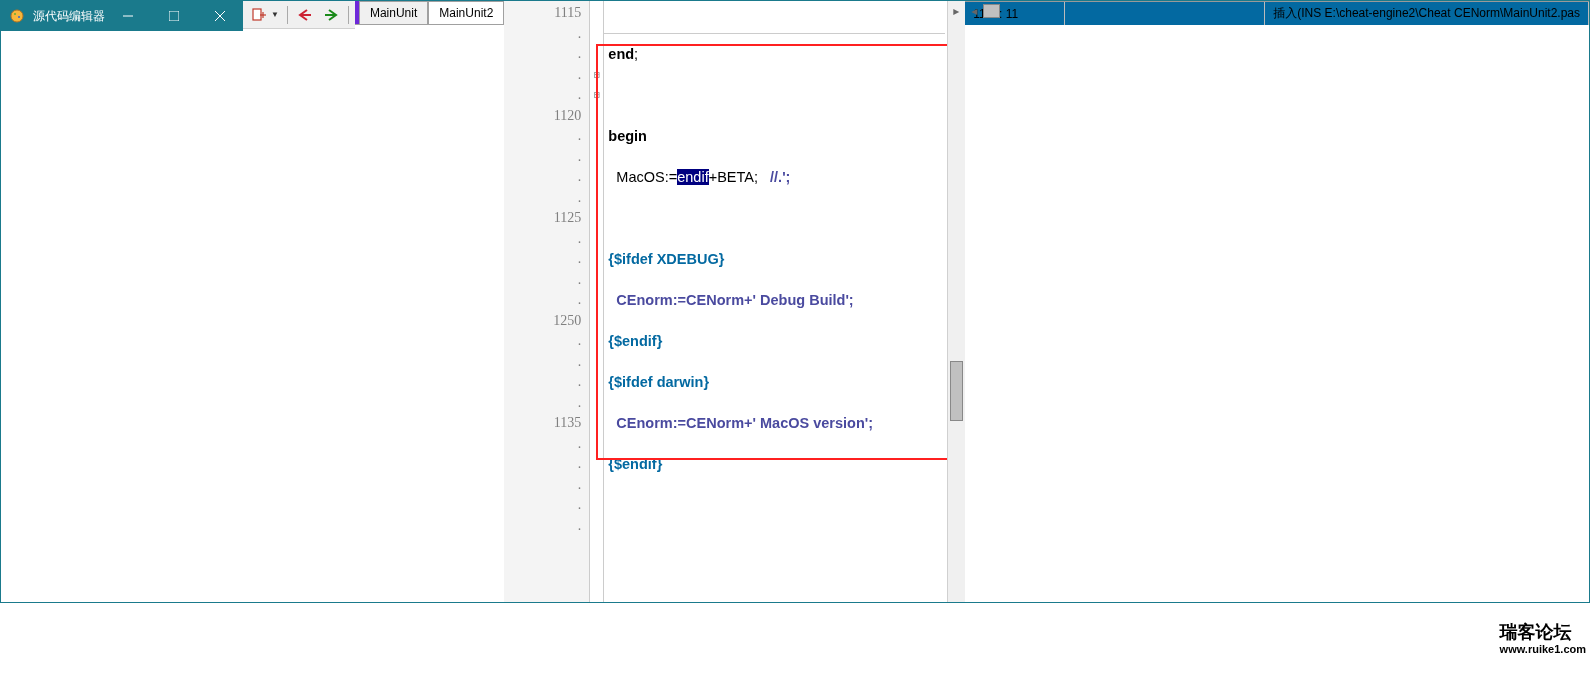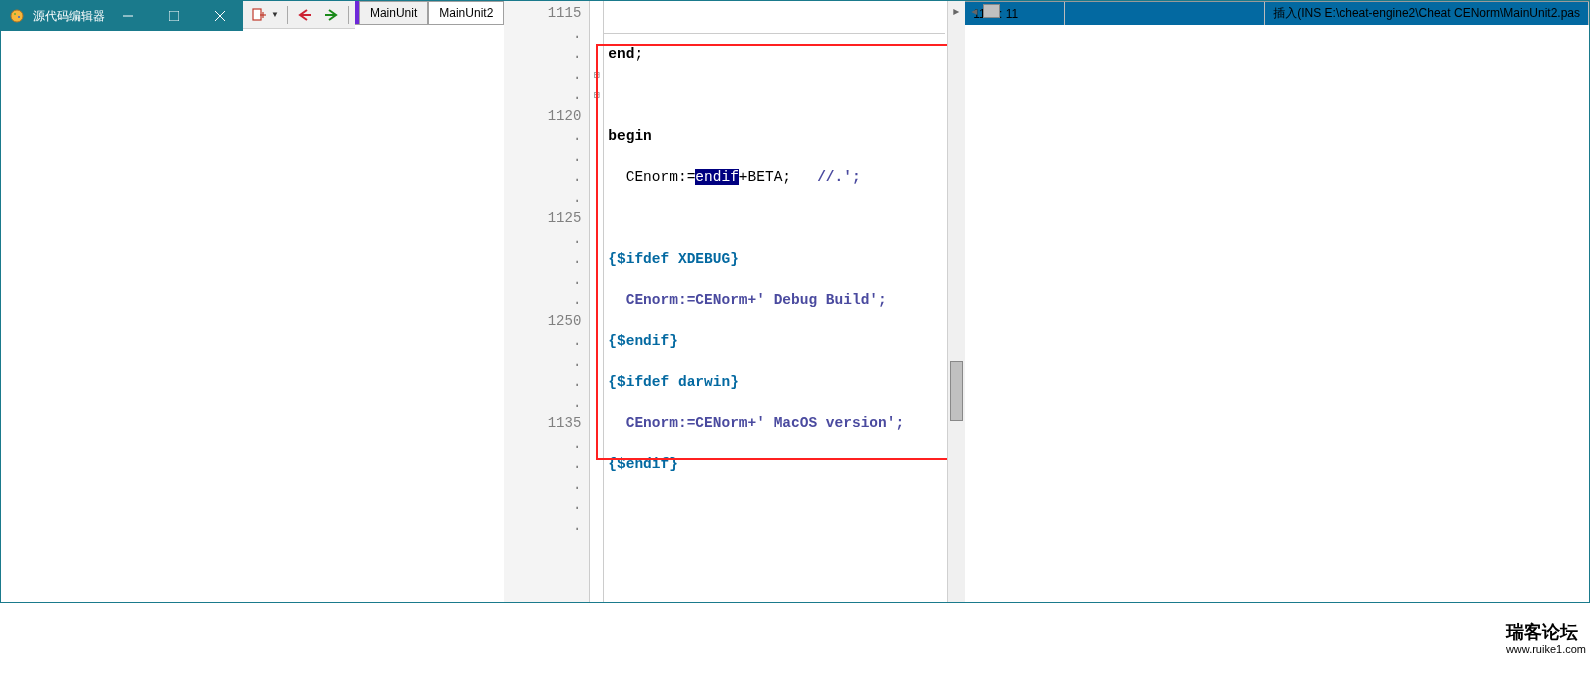--- a/index.html
+++ b/index.html
@@ -10,40 +10,40 @@
 .titlebar-icon svg{width:16px;height:16px}
 .titlebar-text{flex:1;font-size:12px}
 .winbtns{display:flex;height:100%}
 .winbtn{width:46px;height:100%;display:flex;align-items:center;justify-content:center;color:#fff}
 .toolbar{height:28px;background:#f0f0f0;border-bottom:1px solid #d0d0d0;display:flex;align-items:center;padding:0 6px;gap:8px}
 .tbtn{width:18px;height:18px;display:flex;align-items:center;justify-content:center}
 .tabs{height:24px;background:#6d28d9;display:flex;align-items:flex-start;padding-left:4px;border-bottom:1px solid #a0a0a0}
 .tab{padding:4px 10px;background:#f0f0f0;border:1px solid #a0a0a0;border-bottom:none;font-size:12px;margin-bottom:-1px}
 .tab.active{background:#fff}
 .editor-area{flex:1;display:flex;background:#fff;overflow:hidden;position:relative}
-.gutter{width:86px;background:#f4f4f4;border-right:1px solid #ccc;font-family:Liberation Mono, monospace;font-size:14px;color:#808080;text-align:right;padding-right:8px;line-height:20.5px;padding-top:2px}
+.gutter{width:86px;background:#f4f4f4;border-right:1px solid #ccc;font-family:Liberation Serif, serif;font-size:14px;color:#808080;text-align:right;padding-right:8px;line-height:20.5px;padding-top:2px}
 .foldcol{width:14px;border-right:1px solid #ccc;font-family:Consolas,monospace;font-size:10px;color:#808080;padding-top:2px;line-height:20.5px;text-align:center}
 .fold{display:block;height:20.5px;line-height:20.5px;color:#888}
-.code{flex:1;font-family:Liberation Mono, monospace;font-size:14.5px;line-height:20.5px;padding:2px 4px;white-space:pre;position:relative}
+.code{flex:1;font-family:Liberation Sans, sans-serif;font-size:14.5px;line-height:20.5px;padding:2px 4px;white-space:pre;position:relative}
 .redbox{position:absolute;border:2px solid #ff2020;pointer-events:none}
 .kw{font-weight:bold;color:#000}
 .dir{font-weight:bold;color:#0369a1}
 .cmt{color:#4a4a9f;font-weight:bold}
 .sel{background:#000080;color:#fff}
 .hscroll{height:18px;background:#f0f0f0;border-top:1px solid #d0d0d0;position:relative}
 .hscroll-thumb{position:absolute;left:18px;top:2px;width:17px;height:14px;background:#c0c0c0;border:1px solid #888}
 .hscroll-arrow{position:absolute;top:0;width:18px;height:18px;display:flex;align-items:center;justify-content:center;color:#666}
 .vscroll{position:absolute;right:0;top:0;width:18px;height:100%;background:#f0f0f0;border-left:1px solid #d0d0d0}
 .vscroll-thumb{position:absolute;left:2px;right:2px;background:#c0c0c0;border:1px solid #888;height:60px;top:360px}
 .statusbar{height:24px;background:#0369a1;border-top:1px solid #999;display:flex;align-items:flex-start;font-size:12px}
 .status-seg{padding:0 8px;border-right:1px solid #bbb;height:100%;display:flex;align-items:center}
 .status-seg.pos{width:100px}
 .status-seg.mod{width:200px}
 .watermark{position:absolute;right:4px;bottom:20px;color:#000;font-weight:bold;font-size:18px;font-family:"SimHei","Microsoft YaHei",sans-serif;text-shadow:1px 1px #fff;pointer-events:none;line-height:1.1}
-.watermark .url{font-size:11px;font-weight:normal}
+.watermark .url{font-size:11px;font-weight:bold}
 .divider{width:1px;height:18px;background:#aaa}
 .dropdown-arrow{font-size:8px;color:#333;margin-left:-4px}
 .codeline{display:block;height:20.5px}
 .ctx-sep{position:absolute;top:32px;left:0;right:20px;border-top:1px solid #ccc;pointer-events:none}
 </style>
 </head>
 <body>
 
 <div class="window">
   <div class="titlebar">
@@ -140,21 +140,21 @@
       <span class="fold"></span>
       <span class="fold">⊟</span>
       <span class="fold">⊟</span>
       <span class="fold">│</span>
     </div>
     <div class="code">
 <div class="ctx-sep"></div>
 <span class="codeline"><span class="kw">end</span>;</span>
 <span class="codeline"></span>
 <span class="codeline"><span class="kw">begin</span></span>
-<span class="codeline"><span>  CEnorm:=</span><span class="sel">endif</span><span>+BETA;   </span><span class="cmt">//.';</span></span>
+<span class="codeline"><span>  MacOS:=</span><span class="sel">endif</span><span>+BETA;   </span><span class="cmt">//.';</span></span>
 <span class="codeline"></span>
 <span class="codeline"><span class="dir">{$ifdef XDEBUG}</span></span>
 <span class="codeline"><span class="cmt">  CEnorm:=CENorm+</span><span class="cmt">' Debug Build'</span><span class="cmt">;</span></span>
 <span class="codeline"><span class="dir">{$endif}</span></span>
 <span class="codeline"><span class="dir">{$ifdef darwin}</span></span>
 <span class="codeline"><span class="cmt">  CEnorm:=CENorm+</span><span class="cmt">' MacOS version'</span><span class="cmt">;</span></span>
 <span class="codeline"><span class="dir">{$endif}</span></span>
 <span class="codeline"></span>
 
 

